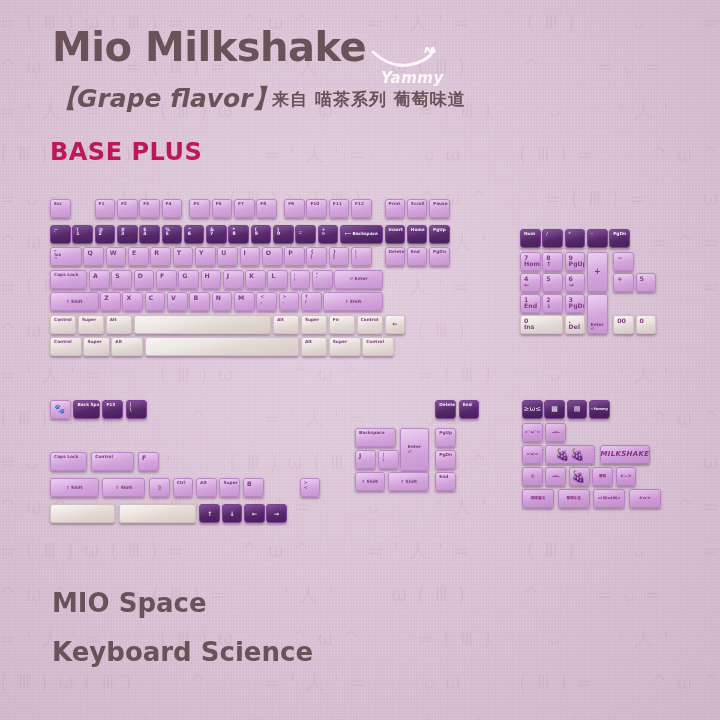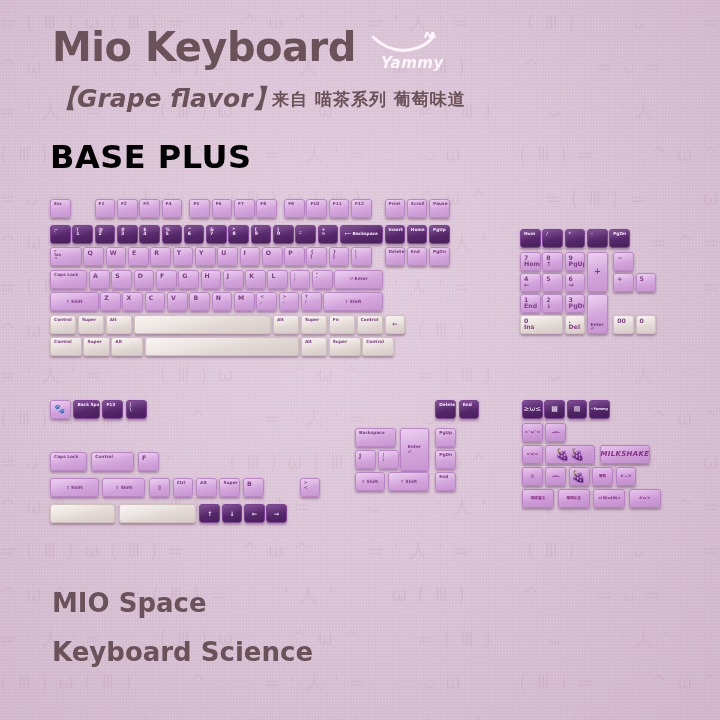--- a/index.html
+++ b/index.html
@@ -38,39 +38,39 @@
   }
 
   
   .hdr{position:absolute;left:0;top:0;width:720px;}
   .title-main{
     position:absolute;left:52px;top:24px;
     font-size:40px;font-weight:bold;color:#6b5158;
     letter-spacing:-.5px;
     font-family:"DejaVu Sans",sans-serif;
   }
-  .yammy-wrap{position:absolute;left:367px;top:32px;width:96px;height:44px;}
+  .yammy-wrap{position:absolute;left:367px;top:47px;width:96px;height:44px;}
   .yammy-swoosh{position:absolute;left:0;top:0;}
   .yammy-text{
     position:absolute;left:14px;top:22px;
     font-size:15px;font-weight:bold;font-style:italic;color:#fdf6f8;
     letter-spacing:.5px;
   }
   .title-sub{
     position:absolute;left:52px;top:82px;
     font-size:25px;font-weight:bold;font-style:italic;color:#6b5158;
   }
   .title-cn{
     position:absolute;left:272px;top:88px;
     font-size:17px;font-weight:bold;color:#6b5158;
     letter-spacing:1px;
   }
   .base-plus{
     position:absolute;left:50px;top:138px;
-    font-size:32px;font-weight:bold;color:#000000;
+    font-size:24px;font-weight:bold;color:#be185d;
     letter-spacing:.5px;
   }
 
   
   .foot1{position:absolute;left:52px;top:588px;font-size:26px;font-weight:bold;color:#6b5158;}
   .foot2{position:absolute;left:52px;top:637px;font-size:26px;font-weight:bold;color:#6b5158;}
 
   
   .kb{position:absolute;left:0;top:0;width:720px;height:720px;}
   .key{
@@ -164,21 +164,21 @@
 =(Ⅲ)ω(Ⅲ)=   ^ω^   ='人'=   (Ⅲ)   ᴗ   =(Ⅲ)ω
 ^ω^   =(Ⅲ)=   '人'   ω(Ⅲ)   ^   =ᴗ=   (Ⅲ)ω(Ⅲ)
 ='人'=   (Ⅲ)ω   ^ω^   =(Ⅲ)   ᴗ   '人'   =ω=
 (Ⅲ)ω(Ⅲ)   ^   ='人'=   ᴗω   (Ⅲ)=   ^ω^   (Ⅲ)
 =ᴗ=   '人'   (Ⅲ)ω(Ⅲ)   ^ω^   =(Ⅲ)=   ω   '人'
 ^ω^   =(Ⅲ)ω(Ⅲ)=   ᴗ   '人'   (Ⅲ)   =^=   ω(Ⅲ)</div>
 <div id="bg-noise"></div>
 <div id="bg-vignette"></div>
 
 <div class="hdr">
-  <div class="title-main">Mio Keyboard</div>
+  <div class="title-main">Mio Milkshake</div>
   <div class="yammy-wrap">
     <svg class="yammy-swoosh" width="96" height="26" viewBox="0 0 96 26">
       <path d="M6 5 Q26 24 50 16 Q62 12 66 4" stroke="#fdf6f8" stroke-width="3" fill="none" stroke-linecap="round"></path>
       <path d="M58 6 L60 0 L63 5 L66 0 L68 6" stroke="#fdf6f8" stroke-width="2" fill="none" stroke-linejoin="round"></path>
     </svg>
     <div class="yammy-text">Yammy</div>
   </div>
   <div class="title-sub">【Grape flavor】</div>
   <div class="title-cn">来自 喵茶系列 葡萄味道</div>
   <div class="base-plus">BASE PLUS</div>

